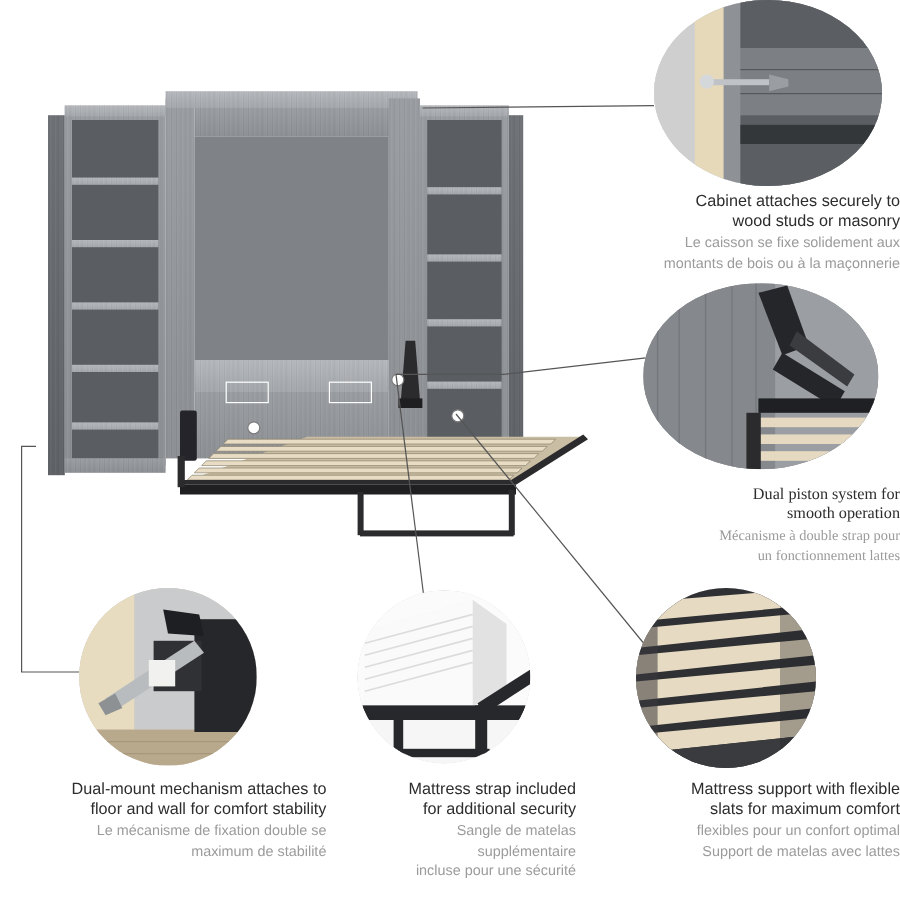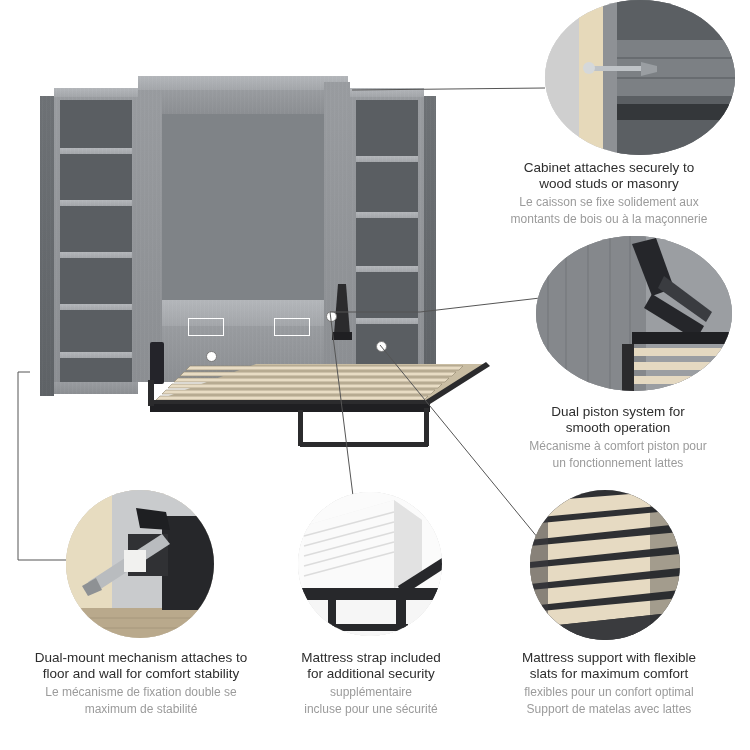--- a/index.html
+++ b/index.html
@@ -14,21 +14,21 @@
     position: relative;
     width: 750px;
     height: 750px;
     background: #ffffff;
     overflow: hidden;
   }
 
   
   .callout-text {
     position: absolute;
-    text-align: center;
+    text-align: right;
     line-height: 1.22;
   }
   .callout-title {
     color: #2d2d2d;
     font-size: 13.5px;
     font-weight: 400;
   }
   .callout-sub {
     color: #9b9b9b;
     font-size: 12px;
@@ -241,24 +241,24 @@
       <rect x="96" y="96" width="100" height="12" fill="#1f2023"></rect>
 
       <g>
         <rect x="96" y="112" width="100" height="8" fill="#e5d9c1"></rect>
         <rect x="96" y="126" width="100" height="8" fill="#e5d9c1"></rect>
         <rect x="96" y="140" width="100" height="8" fill="#e5d9c1"></rect>
       </g>
       <rect x="86" y="108" width="12" height="47" fill="#2b2b2d"></rect>
     </svg>
   </div>
-  <div class="callout-text" style="left:486px; top:404px; width:264px;">
+  <div class="callout-text" style="left:486px; top:404px; width:264px;font-family:Liberation Serif, serif;">
     <div class="callout-title">Dual piston system for</div>
     <div class="callout-title">smooth operation</div>
-    <div class="callout-sub">Mécanisme à comfort piston pour</div>
+    <div class="callout-sub">Mécanisme à double strap pour</div>
     <div class="callout-sub">un fonctionnement lattes</div>
   </div>
 
   <div class="bubble" style="left:66px; top:490px; width:148px; height:148px;">
     <svg class="inner" viewBox="0 0 148 148" preserveAspectRatio="xMidYMid slice">
       <rect width="148" height="148" fill="#d7cdb8"></rect>
       <rect x="0" y="0" width="46" height="118" fill="#e7dcc0"></rect>
       <rect x="46" y="0" width="102" height="118" fill="#c9cbcd"></rect>
       <rect x="0" y="118" width="148" height="30" fill="#b9a98c"></rect>
       <g stroke="#a6977c" stroke-width="1">
@@ -304,23 +304,24 @@
       <rect x="98" y="96" width="10" height="40" fill="#27282b"></rect>
       <rect x="30" y="104" width="8" height="34" fill="#27282b"></rect>
       <rect x="34" y="132" width="76" height="7" fill="#27282b"></rect>
       <rect x="0" y="108" width="144" height="36" fill="#f6f6f6"></rect>
       <rect x="0" y="96" width="144" height="12" fill="#27282b"></rect>
       <rect x="30" y="104" width="8" height="34" fill="#27282b"></rect>
       <rect x="98" y="96" width="10" height="40" fill="#27282b"></rect>
       <rect x="34" y="132" width="76" height="7" fill="#27282b"></rect>
     </svg>
   </div>
-  <div class="callout-text" style="left:278px; top:650px; width:186px;">
+  <div class="callout-text" style="left:294px; top:650px; width:186px;">
     <div class="callout-title">Mattress strap included</div>
     <div class="callout-title">for additional security</div>
+    <div class="callout-sub">Sangle de matelas</div>
     <div class="callout-sub">supplémentaire</div>
     <div class="callout-sub">incluse pour une sécurité</div>
   </div>
 
   <div class="bubble" style="left:530px; top:490px; width:150px; height:150px;">
     <svg class="inner" viewBox="0 0 150 150" preserveAspectRatio="xMidYMid slice">
       <rect width="150" height="150" fill="#2f3033"></rect>
       <g>
         <polygon points="0,12 150,0 150,14 0,28" fill="#e6dac2"></polygon>
         <polygon points="0,34 150,20 150,34 0,50" fill="#e6dac2"></polygon>

